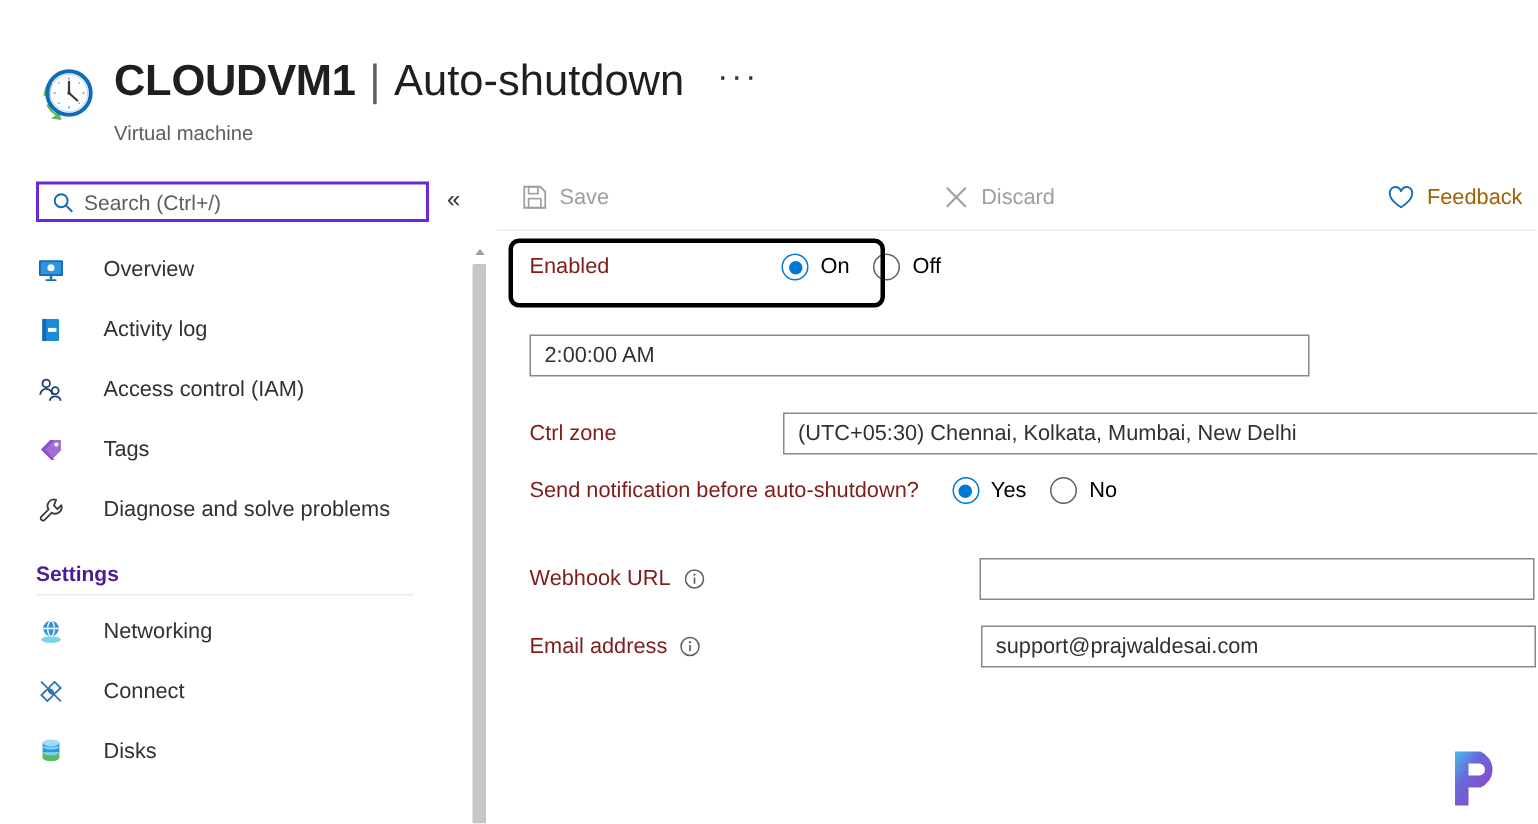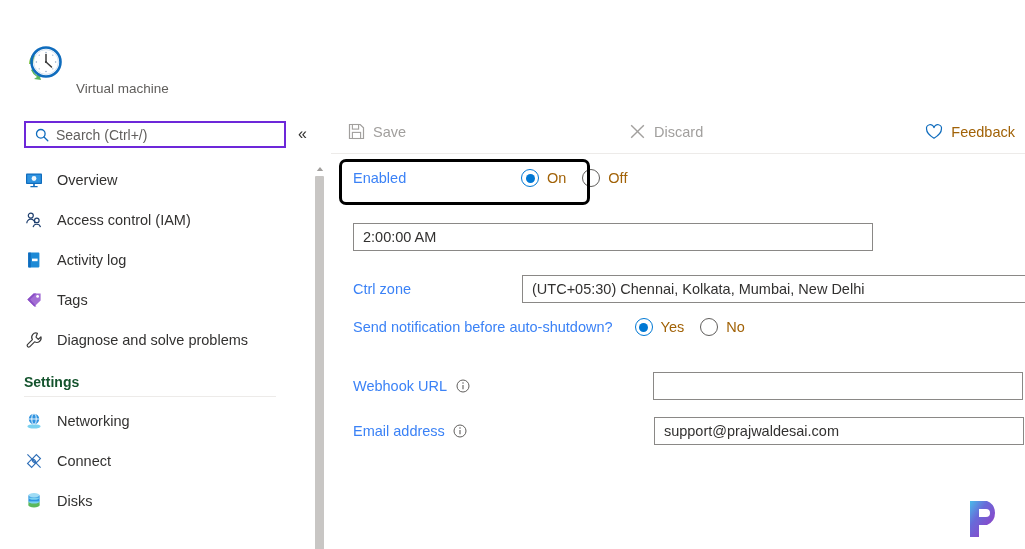--- a/index.html
+++ b/index.html
@@ -131,39 +131,40 @@
     top: 52px;
     width: 300px;
   }
   .nav-item {
     display: flex;
     align-items: center;
     height: 40px;
     padding-left: 24px;
     cursor: pointer;
     box-sizing: border-box;
+    gap: 12px;
   }
   .nav-icon {
     width: 19px;
     height: 19px;
     margin-right: 14px;
     flex: 0 0 19px;
     display: flex;
     align-items: center;
     justify-content: center;
   }
   .nav-label {
     font-size: 14.5px;
     color: #323130;
     white-space: nowrap;
   }
   .nav-group-header {
     font-size: 14px;
     font-weight: 700;
-    color: #14532d;
+    color: #4c1d95;
     padding-left: 24px;
     margin-top: 14px;
     margin-bottom: 6px;
   }
   .nav-divider {
     height: 1px;
     background: #edebe9;
     margin: 0 24px 4px 24px;
   }
 
@@ -251,21 +252,21 @@
     width: 694px;
     height: 394px;
   }
   .form-row {
     position: absolute;
     display: flex;
     align-items: center;
   }
   .form-label {
     font-size: 14.5px;
-    color: #3b82f6;
+    color: #7f1d1d;
     white-space: nowrap;
   }
   .form-input {
     height: 28px;
     border: 1px solid #8a8886;
     background: #ffffff;
     font-family: "Liberation Sans", sans-serif;
     font-size: 14.5px;
     color: #323130;
     padding: 0 9px;
@@ -301,21 +302,21 @@
     position: absolute;
     left: 3.5px;
     top: 3.5px;
     width: 9px;
     height: 9px;
     border-radius: 50%;
     background: #0078d4;
   }
   .radio-label {
     font-size: 14.5px;
-    color: #a16207;
+    color: #000000;
   }
   .info-icon {
     width: 15px;
     height: 15px;
     margin-left: 8px;
     flex: 0 0 15px;
     display: flex;
     align-items: center;
     justify-content: center;
     cursor: pointer;
@@ -367,20 +368,26 @@
           <circle cx="28.8" cy="26.8" r="0.6"></circle>
           <circle cx="15.2" cy="26.8" r="0.6"></circle>
           <circle cx="15.2" cy="13.2" r="0.6"></circle>
         </g>
         <line x1="22" y1="20" x2="22" y2="12.5" stroke="#3b3b3b" stroke-width="1.5" stroke-linecap="round"></line>
         <line x1="22" y1="20" x2="27.5" y2="25" stroke="#3b3b3b" stroke-width="1.5" stroke-linecap="round"></line>
         <circle cx="22" cy="20" r="1.1" fill="#3b3b3b"></circle>
       </svg>
     </div>
 
+    <div id="title-row">
+      <span class="title-text">CLOUDVM1</span>
+      <span class="title-sep">|</span>
+      <span class="title-sub-name">Auto-shutdown</span>
+      <span id="ellipsis-menu">···</span>
+    </div>
 
     <div id="resource-subtitle">Virtual machine</div>
   </div>
 
   <div id="left-pane">
 
     <div id="search-wrap">
       <span id="search-icon">
         <svg width="14" height="14" viewBox="0 0 14 14">
           <circle cx="5.8" cy="5.8" r="4.3" fill="none" stroke="#0f6cbd" stroke-width="1.3"></circle>
@@ -403,38 +410,38 @@
             <rect x="8.2" y="13" width="1.6" height="2.3" fill="#0f6cbd"></rect>
             <rect x="5.3" y="15.1" width="7.4" height="1.2" rx="0.5" fill="#0f6cbd"></rect>
           </svg>
         </span>
         <span class="nav-label">Overview</span>
       </div>
 
       <div class="nav-item">
         <span class="nav-icon">
           <svg width="18" height="18" viewBox="0 0 18 18">
+            <rect x="3.2" y="1.6" width="11.2" height="14.8" rx="0.8" fill="#1e8ad6"></rect>
+            <rect x="3.2" y="1.6" width="2.6" height="14.8" fill="#0f6cbd"></rect>
+            <rect x="7" y="7.6" width="5.6" height="2.6" fill="#ffffff"></rect>
+          </svg>
+        </span>
+        <span class="nav-label">Activity log</span>
+      </div>
+
+      <div class="nav-item">
+        <span class="nav-icon">
+          <svg width="18" height="18" viewBox="0 0 18 18">
             <circle cx="5.8" cy="4.6" r="2.5" fill="none" stroke="#1f3f6e" stroke-width="1.2"></circle>
             <path d="M1.8 12.2 A4 4 0 0 1 9.8 12.2" fill="none" stroke="#1f3f6e" stroke-width="1.2"></path>
             <circle cx="11.8" cy="9.4" r="2.3" fill="none" stroke="#1f3f6e" stroke-width="1.2"></circle>
             <path d="M8.1 16.2 A3.8 3.8 0 0 1 15.5 16.2" fill="none" stroke="#1f3f6e" stroke-width="1.2"></path>
           </svg>
         </span>
         <span class="nav-label">Access control (IAM)</span>
-      </div>
-
-      <div class="nav-item">
-        <span class="nav-icon">
-          <svg width="18" height="18" viewBox="0 0 18 18">
-            <rect x="3.2" y="1.6" width="11.2" height="14.8" rx="0.8" fill="#1e8ad6"></rect>
-            <rect x="3.2" y="1.6" width="2.6" height="14.8" fill="#0f6cbd"></rect>
-            <rect x="7" y="7.6" width="5.6" height="2.6" fill="#ffffff"></rect>
-          </svg>
-        </span>
-        <span class="nav-label">Activity log</span>
       </div>
 
       <div class="nav-item">
         <span class="nav-icon">
           <svg width="18" height="18" viewBox="0 0 18 18">
             <path d="M2.4 8.6 L8.6 2.4 L15.6 2.4 L15.6 9.4 L9.4 15.6 Z" fill="#a36ed4"></path>
             <path d="M2.4 8.6 L8.6 2.4 L11.4 2.4 L5.2 8.6 L11.4 15.6 L9.4 15.6 Z" fill="#8a4fc6"></path>
             <circle cx="12.6" cy="5.4" r="1.4" fill="#ffffff"></circle>
           </svg>
         </span>

